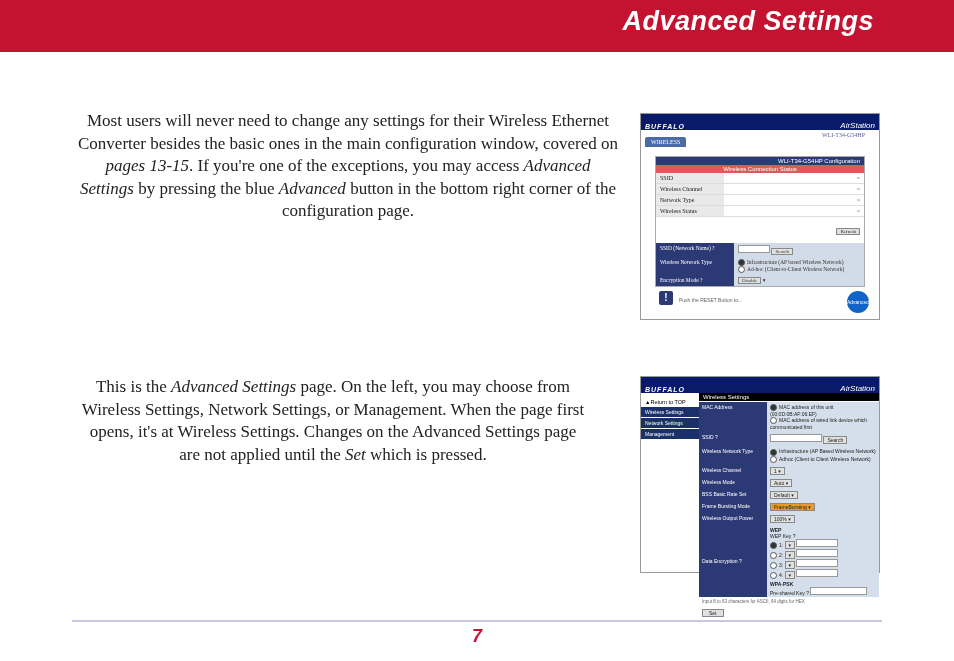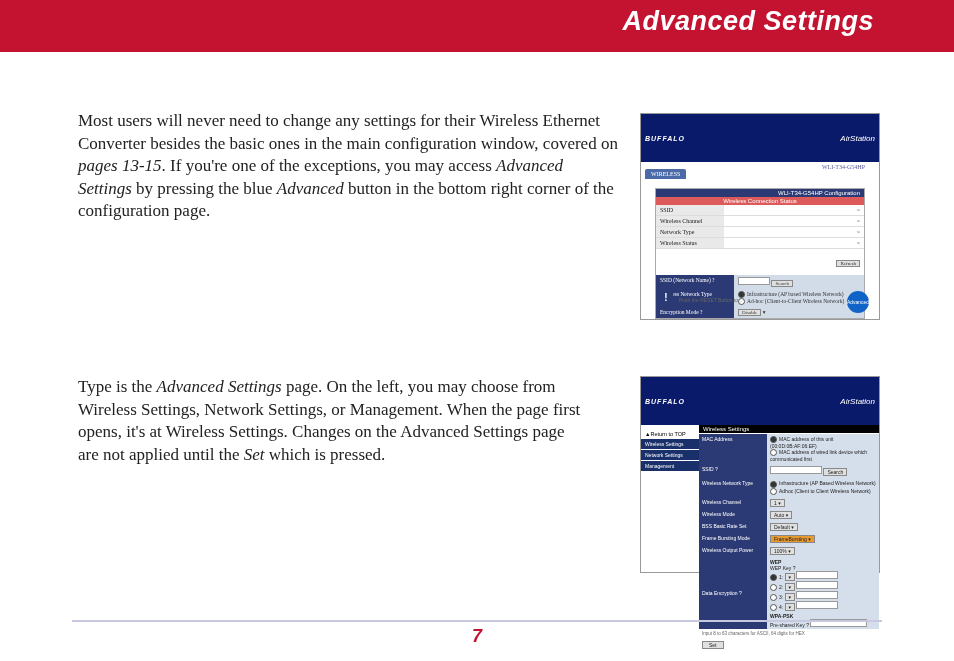--- a/index.html
+++ b/index.html
@@ -24,20 +24,21 @@
     top: 6px;
     color: #fff;
     font-style: italic;
     font-weight: 700;
     font-size: 27px;
     font-family: 'Century Gothic', 'Trebuchet MS', sans-serif;
     letter-spacing: 0.5px;
   }
   .row {
     position: absolute;
+    text-align: center;
   }
   .row.first { top: 110px; left: 78px; }
   .row.second { top: 376px; left: 78px; }
   .text-col {
     width: 540px;
     font-size: 17px;
     line-height: 1.33;
     font-family: Georgia, 'Times New Roman', serif;
     color: #222;
   }
@@ -55,22 +56,22 @@
     position: relative;
   }
   .thumb1 { width: 238px; height: 205px; }
   .tbar {
     background: #0a1a6a;
     color: #fff;
     height: 16px;
     font-size: 7px;
     font-family: Arial, sans-serif;
     display: flex;
-    align-items: center;
-    padding: 16px 4px;
+    align-items: flex-end;
+    padding: 0 4px;
   }
   .tbar .brand { font-weight: bold; font-style: italic; letter-spacing: 1px; }
   .tbar .airstation { margin-left: auto; font-style: italic; font-size: 8px; }
   .ttab {
     background: #4a6aa8;
     font-size: 6px;
     color: #fff;
     padding: 2px 6px;
     display: inline-block;
     margin: 2px 0 0 4px;
@@ -231,21 +232,21 @@
       </div>
     </div>
     <div class="excl">!</div>
     <div class="foot6">Push the RESET Button to...</div>
     <div class="blue-circle">Advanced</div>
   </div>
 </div>
 
 <div class="row second">
   <div class="text-col" style="width:510px;">
-    <span>Type is the </span><i>Advanced Settings</i><span> page.  On the left, you may choose from Wireless Settings, Network Settings, or Management.  When the page first opens, it's at Wireless Settings.  Changes on the Advanced Settings page are not applied until the </span><i>Set</i><span> which is pressed.</span>
+    <span>This is the </span><i>Advanced Settings</i><span> page.  On the left, you may choose from Wireless Settings, Network Settings, or Management.  When the page first opens, it's at Wireless Settings.  Changes on the Advanced Settings page are not applied until the </span><i>Set</i><span> which is pressed.</span>
   </div>
 </div>
 
 <div class="fig-col fig2">
   <div class="thumb thumb2">
     <div class="tbar">
       <span class="brand">BUFFALO</span>
       <span class="airstation">AirStation</span>
     </div>
     <div class="body2">

